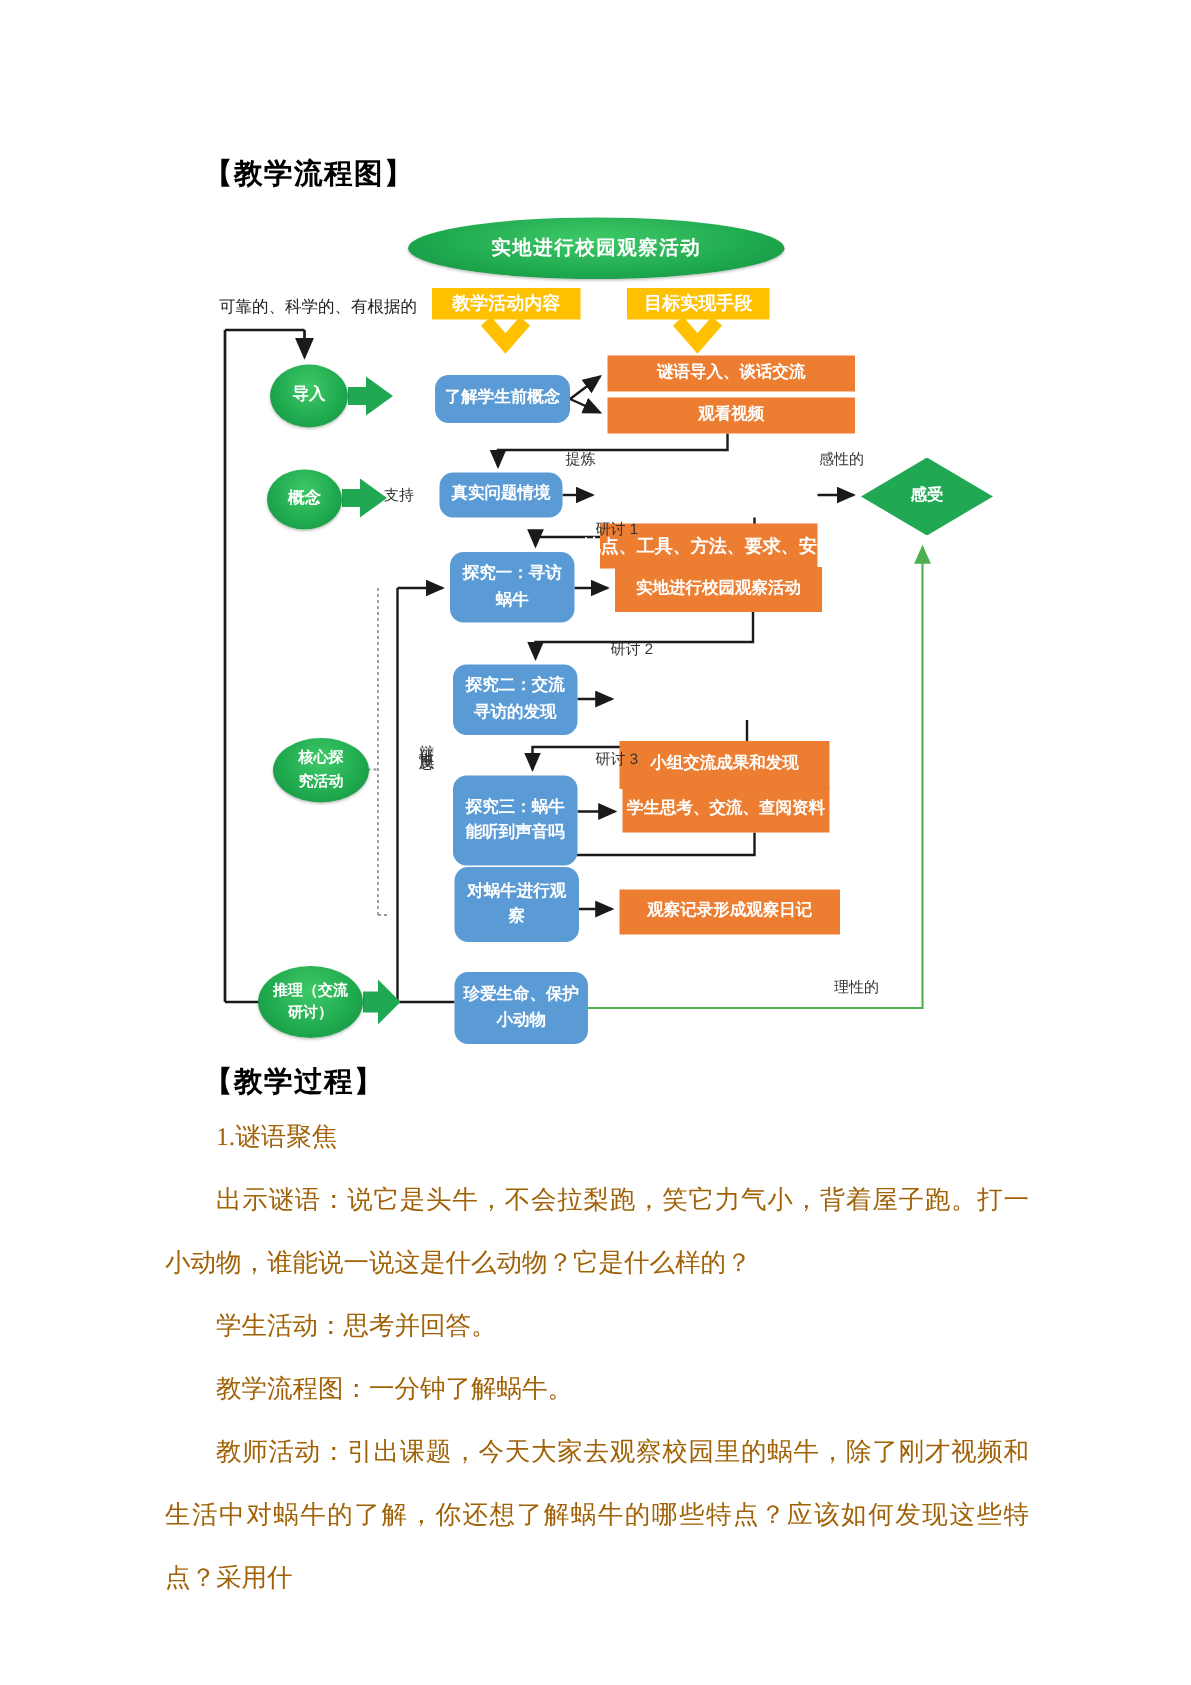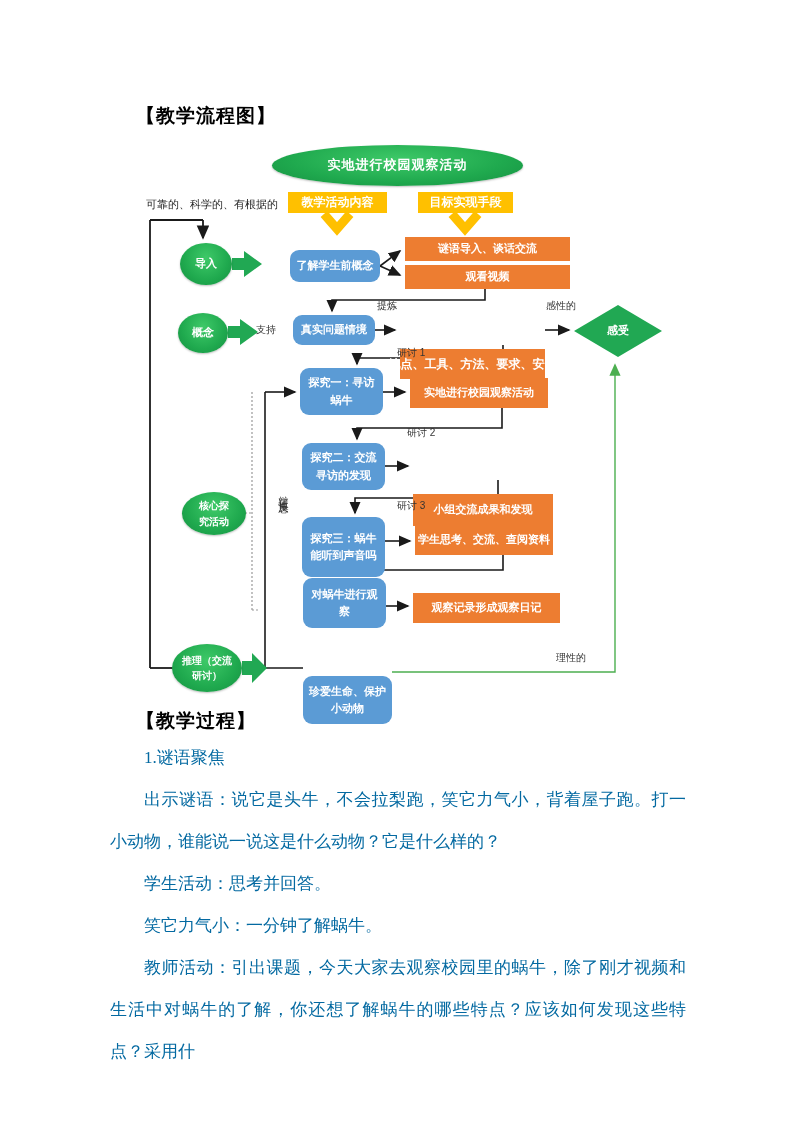--- a/index.html
+++ b/index.html
@@ -53,26 +53,26 @@
   #b-inq2{left:162px;top:303px;width:83px;height:47px;}
   #o-group{left:273px;top:308px;width:140px;height:32px;margin-top:46px;}
   #e-core{left:42px;top:352px;width:64px;height:43px;font-size:10px;padding:0 14px;}
   #l-dialectic{left:136px;top:348px;writing-mode:vertical-rl;letter-spacing:2px;}
   #l-sem3{left:257px;top:359px;}
   #b-inq3{left:162px;top:377px;width:83px;height:60px;}
   #o-think{left:275px;top:385px;width:138px;height:30px;}
   #b-observe{left:163px;top:438px;width:83px;height:50px;}
   #o-diary{left:273px;top:453px;width:147px;height:30px;}
   #e-reason{left:32px;top:504px;width:70px;height:48px;font-size:10px;padding:0 8px;}
-  #b-cherish{left:163px;top:508px;width:89px;height:48px;margin-top:28px;}
+  #b-cherish{left:163px;top:508px;width:89px;height:48px;}
   #l-rational{left:416px;top:511px;}
 
   
   #process-text{position:absolute;left:110px;top:737px;width:576px;
-        font-family:"Liberation Serif",serif;font-size:17px;color:#0369a1;}
+        font-family:"Liberation Serif",serif;font-size:17px;color:#a16207;}
   #process-text p{line-height:42px;text-indent:34px;text-align:justify;}
 </style>
 </head>
 <body>
 
 <div class="heading" id="hd-flow">【教学流程图】</div>
 
 <div id="flow">
 
   <svg id="connectors" viewBox="0 0 535 570" xmlns="http://www.w3.org/2000/svg">
@@ -171,15 +171,15 @@
   <div class="node blue" id="b-cherish">珍爱生命、保护小动物</div>
   <div class="lbl" id="l-rational">理性的</div>
 </div>
 
 <div class="heading" id="hd-process">【教学过程】</div>
 
 <div id="process-text">
   <p>1.谜语聚焦</p>
   <p>出示谜语：说它是头牛，不会拉梨跑，笑它力气小，背着屋子跑。打一小动物，谁能说一说这是什么动物？它是什么样的？</p>
   <p>学生活动：思考并回答。</p>
-  <p>笑它力气小：一分钟了解蜗牛。</p>
+  <p>教学流程图：一分钟了解蜗牛。</p>
   <p>教师活动：引出课题，今天大家去观察校园里的蜗牛，除了刚才视频和生活中对蜗牛的了解，你还想了解蜗牛的哪些特点？应该如何发现这些特点？采用什</p>
 </div>
 
 </body></html>

